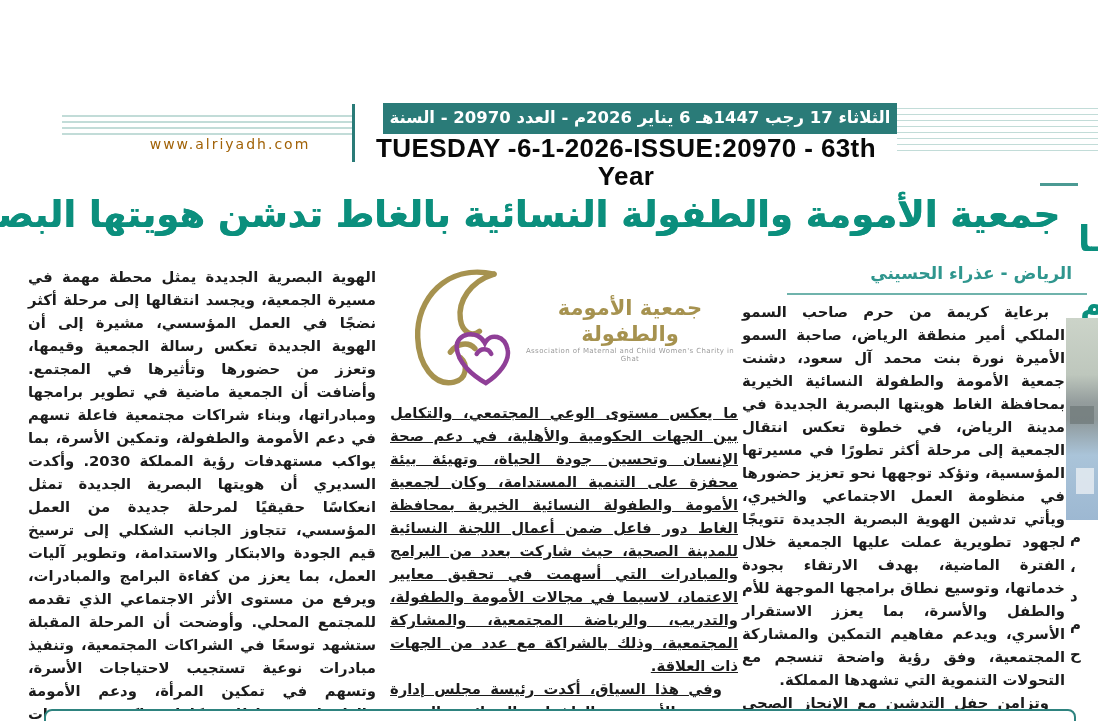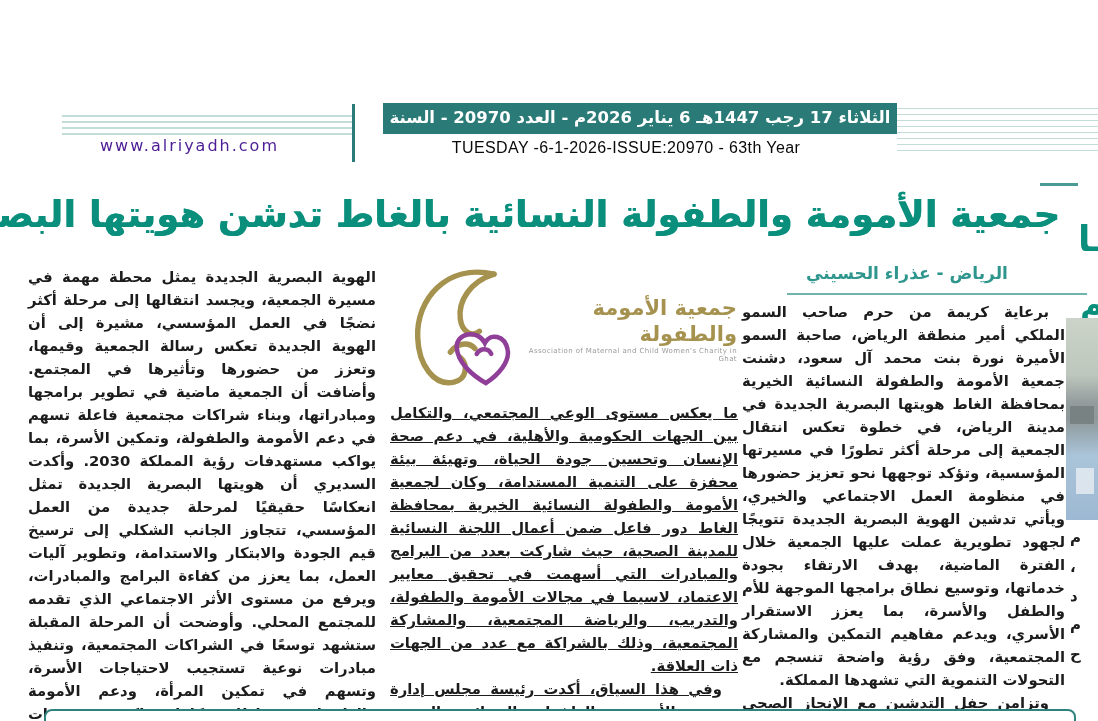--- a/index.html
+++ b/index.html
@@ -5,49 +5,49 @@
   html,body{margin:0;padding:0;background:#ffffff;}
   .page{
     position:relative;width:1098px;height:721px;background:#ffffff;overflow:hidden;
     font-family:"DejaVu Sans",sans-serif;
   }
   
   .pinstripes{position:absolute;background:repeating-linear-gradient(180deg,#c2dcd8 0 1.5px,rgba(255,255,255,0) 1.5px 6px);}
   .pin-left{left:62px;top:115px;width:292px;height:22px;}
   .pin-right{left:897px;top:108px;width:201px;height:46px;}
   .vbar{position:absolute;left:352px;top:104px;width:3px;height:58px;background:#2a7b78;}
-  .site-url{position:absolute;left:100px;top:136px;width:260px;font-size:16px;letter-spacing:2px;color:#4c1d95;font-weight:500;text-align:left;}
+  .site-url{position:absolute;left:100px;top:136px;width:260px;font-size:14px;letter-spacing:2px;color:#a16207;font-weight:500;text-align:center;}
   .banner-ar{position:absolute;left:383px;top:103px;width:514px;height:31px;background:#2a7b78;color:#ffffff;
     direction:rtl;text-align:center;font-size:16.5px;font-weight:bold;line-height:30px;}
   .banner-en{position:absolute;left:355px;top:134px;width:542px;height:28px;background:#ffffff;color:#090909;
-    text-align:center;font-size:16px;font-weight:normal;line-height:28px;letter-spacing:0.4px;font-family:"Liberation Sans","DejaVu Sans",sans-serif;}
+    text-align:center;font-size:26px;font-weight:bold;line-height:28px;letter-spacing:0.4px;font-family:"Liberation Sans","DejaVu Sans",sans-serif;}
   .topright-rule{position:absolute;left:1040px;top:183px;width:38px;height:3px;background:#4b9a93;}
   
   .headline{
     position:absolute;left:40px;top:186px;width:1020px;height:58px;margin:0;
     direction:rtl;text-align:center;white-space:nowrap;
     color:#0b8f7d;font-size:37px;font-weight:bold;line-height:58px;
     text-shadow:0.6px 0 0 #0b8f7d;
   }
   
-  .byline{position:absolute;left:742px;top:263px;width:330px;direction:rtl;text-align:center;
+  .byline{position:absolute;left:742px;top:263px;width:330px;direction:rtl;text-align:right;
     color:#2f968e;font-size:17px;font-weight:bold;}
   .byline-rule{position:absolute;left:787px;top:293px;width:300px;height:2px;background:#6fb3ac;}
   
   .col{position:absolute;direction:rtl;text-align:justify;color:#1c1c1c;font-weight:bold;
     font-size:14.8px;line-height:23px;}
   .col p{margin:0;}
   .col p.indent{text-indent:16px;}
   .col-right{left:742px;top:300px;width:323px;height:400px;}
   .col-middle{left:390px;top:401px;width:348px;height:300px;text-decoration:underline;}
   .col-left{left:28px;top:265px;width:348px;height:445px;}
   
   .logo{position:absolute;left:405px;top:260px;width:332px;height:138px;display:flex;align-items:center;}
   .logo-mark{flex:0 0 118px;height:134px;}
-  .logo-text{flex:1;direction:rtl;text-align:right;color:#a6924f;}
+  .logo-text{flex:1;direction:rtl;text-align:center;color:#a6924f;}
   .logo-line{font-size:21px;font-weight:bold;line-height:26px;}
   .logo-caption{direction:ltr;font-size:7px;color:#9a9a9a;letter-spacing:0.4px;margin-top:0;}
   
   .photo-sliver{position:absolute;left:1066px;top:318px;width:32px;height:202px;
     background:linear-gradient(180deg,#ccd4c9 0%,#bec7bd 28%,#939c9c 42%,#8e9899 50%,#aac4d9 68%,#9db8d2 100%);}
   .photo-sliver .smudge1{position:absolute;left:4px;top:88px;width:24px;height:18px;background:#6e7778;opacity:0.7;}
   .photo-sliver .smudge2{position:absolute;left:10px;top:150px;width:18px;height:26px;background:#e8eef2;opacity:0.8;}
   .edge-frags{position:absolute;left:1070px;top:524px;width:28px;direction:rtl;text-align:left;
     color:#1c1c1c;font-weight:bold;font-size:15px;line-height:29px;}
   .headline-frag{position:absolute;color:#0b8f7d;font-weight:bold;direction:rtl;}

